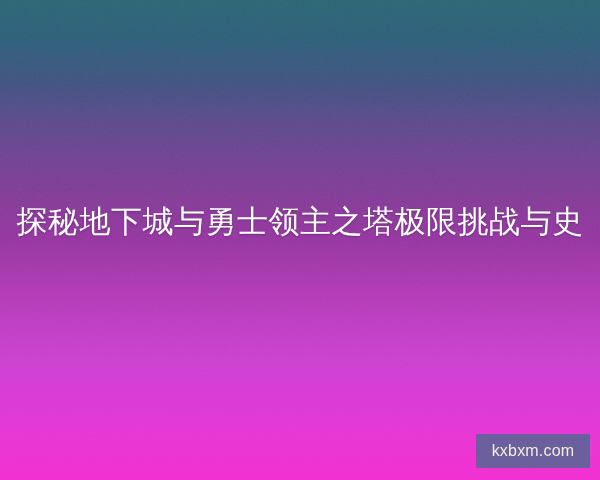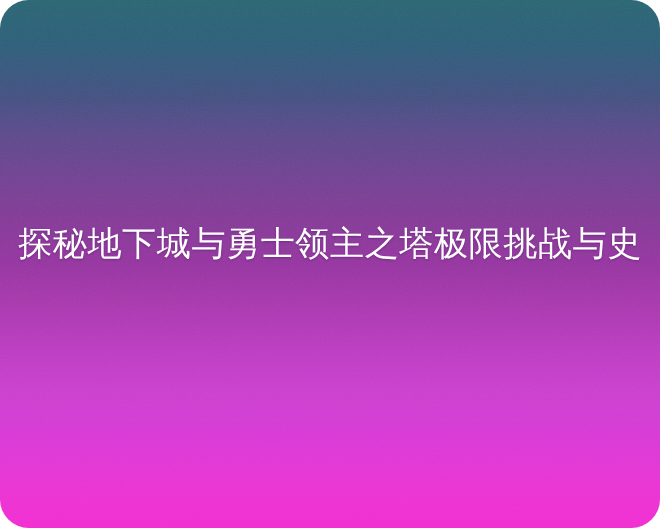--- a/index.html
+++ b/index.html
@@ -6,21 +6,20 @@
     margin: 0;
     padding: 0;
     background: #ffffff;
   }
   #stage {
     position: relative;
     width: 600px;
     height: 480px;
     overflow: hidden;
     font-family: "Liberation Sans", "DejaVu Sans", sans-serif;
-    border-radius: 26px;
   }
 
   
   #gradient-bg {
     position: absolute;
     inset: 0;
     background: linear-gradient(
       to bottom,
       #2d6572 0%,
       #2f5f78 8%,
@@ -103,14 +102,17 @@
         <feColorMatrix type="saturate" values="0"></feColorMatrix>
       </filter>
       <rect width="600" height="480" filter="url(#grain)"></rect>
     </svg>
   </div>
 
   <div id="title-block">
     <span class="title-line">探秘地下城与勇士领主之塔极限挑战与史</span>
   </div>
 
+  <div id="watermark-badge">
+    <span id="watermark-label">kxbxm.com</span>
+  </div>
 
 </div>
 
 </body></html>

